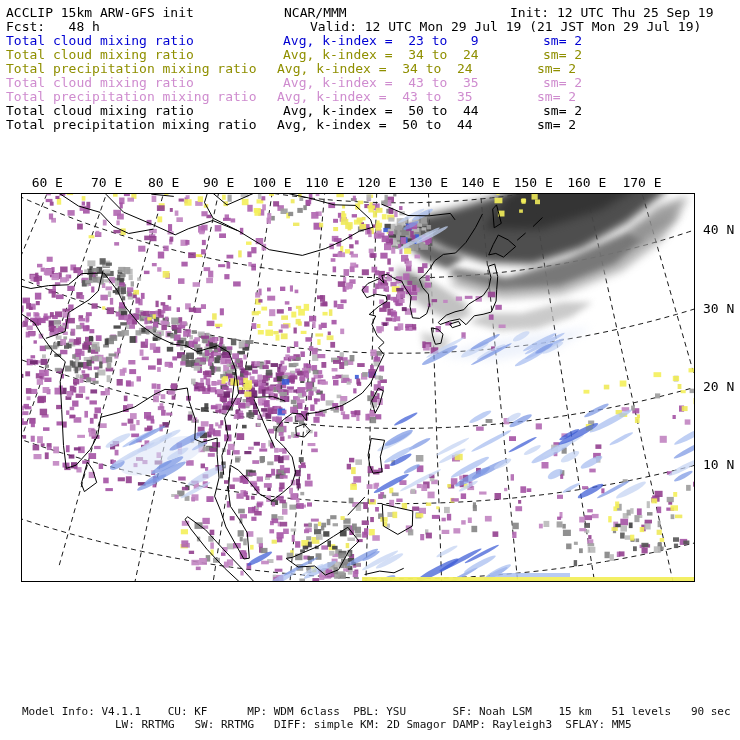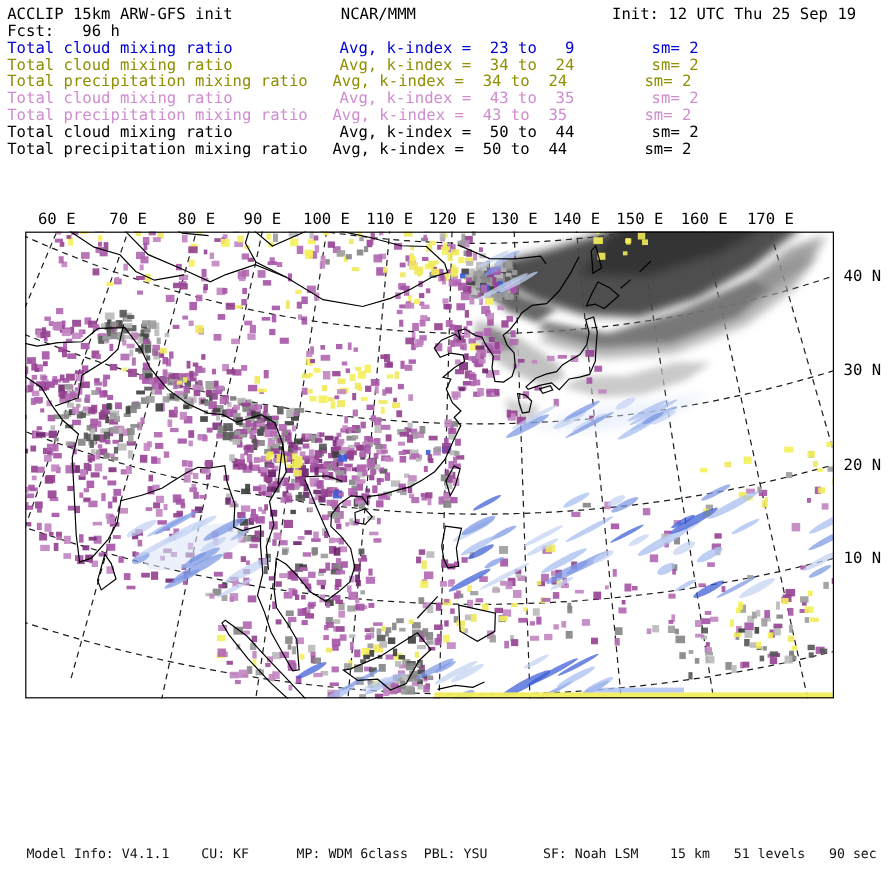--- a/index.html
+++ b/index.html
@@ -10,21 +10,22 @@
   svg text{font-family:"DejaVu Sans Mono","Liberation Mono",monospace;font-size:13px;fill:#000;}
 </style>
 </head>
 <body>
 
 <div class="page">
 
   <div class="tx" style="left:6px;top:6px">ACCLIP 15km ARW-GFS init</div>
   <div class="tx" style="left:284px;top:6px">NCAR/MMM</div>
   <div class="tx" style="left:510px;top:6px">Init: 12 UTC Thu 25 Sep 19</div>
-  <div class="tx" style="left:6px;top:20px">Fcst:   96 h</div>
+  <div class="tx" style="left:6px;top:20px">Fcst:   48 h</div>
+  <div class="tx" style="left:310px;top:20px">Valid: 12 UTC Mon 29 Jul 19 (21 JST Mon 29 Jul 19)</div>
 
   <div class="tx" style="left: 6px; top: 34px; color: rgb(0, 0, 210);">Total cloud mixing ratio</div>
   <div class="tx" style="left: 283px; top: 34px; color: rgb(0, 0, 210);">Avg, k-index =  23 to   9</div>
   <div class="tx" style="left: 543px; top: 34px; color: rgb(0, 0, 210);">sm= 2</div>
 
   <div class="tx" style="left: 6px; top: 48px; color: rgb(143, 143, 0);">Total cloud mixing ratio</div>
   <div class="tx" style="left: 283px; top: 48px; color: rgb(143, 143, 0);">Avg, k-index =  34 to  24</div>
   <div class="tx" style="left: 543px; top: 48px; color: rgb(143, 143, 0);">sm= 2</div>
 
   <div class="tx" style="left: 6px; top: 62px; color: rgb(143, 143, 0);">Total precipitation mixing ratio</div>
@@ -2456,13 +2457,14 @@
         <text x="586.8" y="187" text-anchor="middle">160 E</text>
         <text x="642.0" y="187" text-anchor="middle">170 E</text>
         <text x="703" y="233.9">40 N</text>
         <text x="703" y="312.8">30 N</text>
         <text x="703" y="391.3">20 N</text>
         <text x="703" y="469.2">10 N</text>
       </g>
     </svg>
 
   <div class="ft" style="left:22px;top:705px">Model Info: V4.1.1    CU: KF      MP: WDM 6class  PBL: YSU       SF: Noah LSM    15 km   51 levels   90 sec</div>
+  <div class="ft" style="left:115px;top:718px">LW: RRTMG   SW: RRTMG   DIFF: simple KM: 2D Smagor DAMP: Rayleigh3  SFLAY: MM5</div>
 </div>
 
 </body></html>

